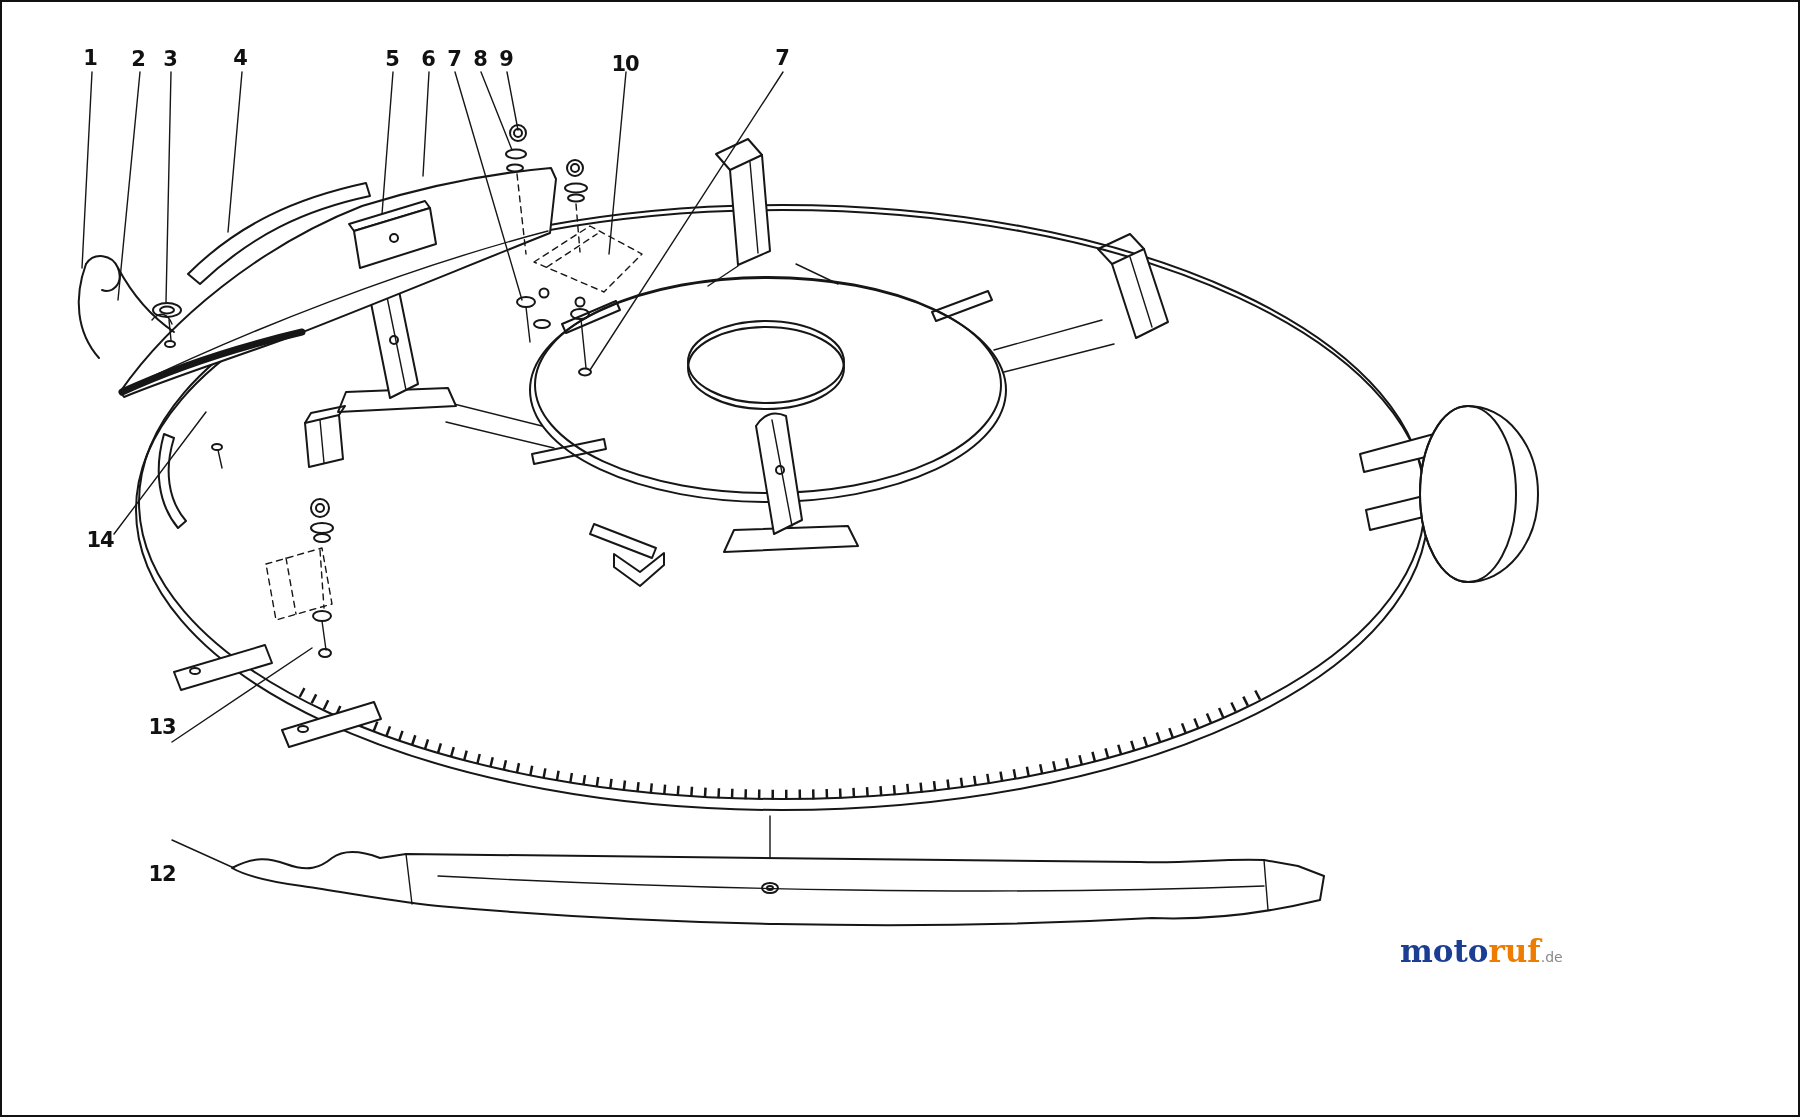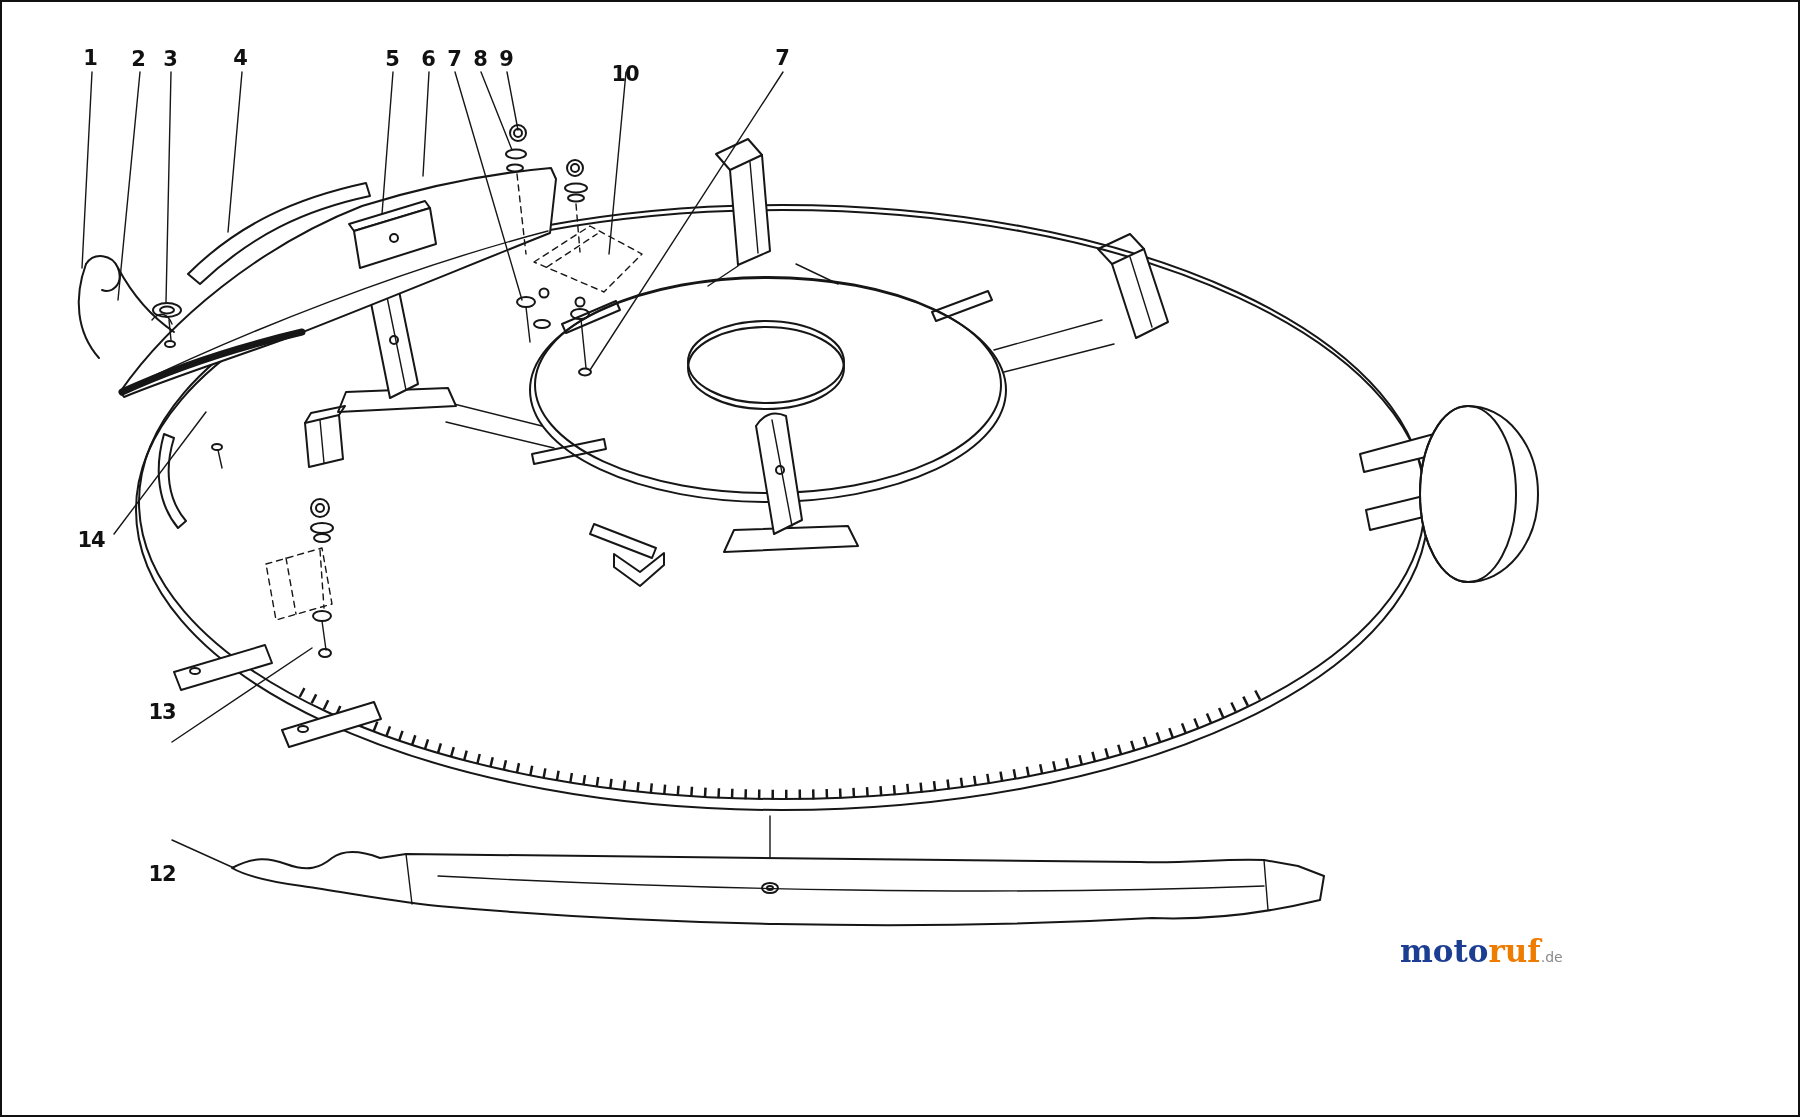--- a/index.html
+++ b/index.html
@@ -227,23 +227,23 @@
 
   <div class="callout" style="left:88px;top:56px">1</div>
   <div class="callout" style="left:136px;top:57px">2</div>
   <div class="callout" style="left:168px;top:57px">3</div>
   <div class="callout" style="left:238px;top:56px">4</div>
   <div class="callout" style="left:390px;top:57px">5</div>
   <div class="callout" style="left:426px;top:57px">6</div>
   <div class="callout" style="left:452px;top:57px">7</div>
   <div class="callout" style="left:478px;top:57px">8</div>
   <div class="callout" style="left:504px;top:57px">9</div>
-  <div class="callout" style="left:623px;top:72px">10</div>
+  <div class="callout" style="left:623px;top:62px">10</div>
   <div class="callout" style="left:780px;top:56px">7</div>
   <div class="callout" style="left:160px;top:872px">12</div>
-  <div class="callout" style="left:160px;top:710px">13</div>
-  <div class="callout" style="left:89px;top:538px">14</div>
+  <div class="callout" style="left:160px;top:725px">13</div>
+  <div class="callout" style="left:98px;top:538px">14</div>
 
   <div class="logo">
     <span class="p1">moto</span><span class="p2">ruf</span><span class="p3">.de</span>
   </div>
 
 </div>
 
 </body></html>

